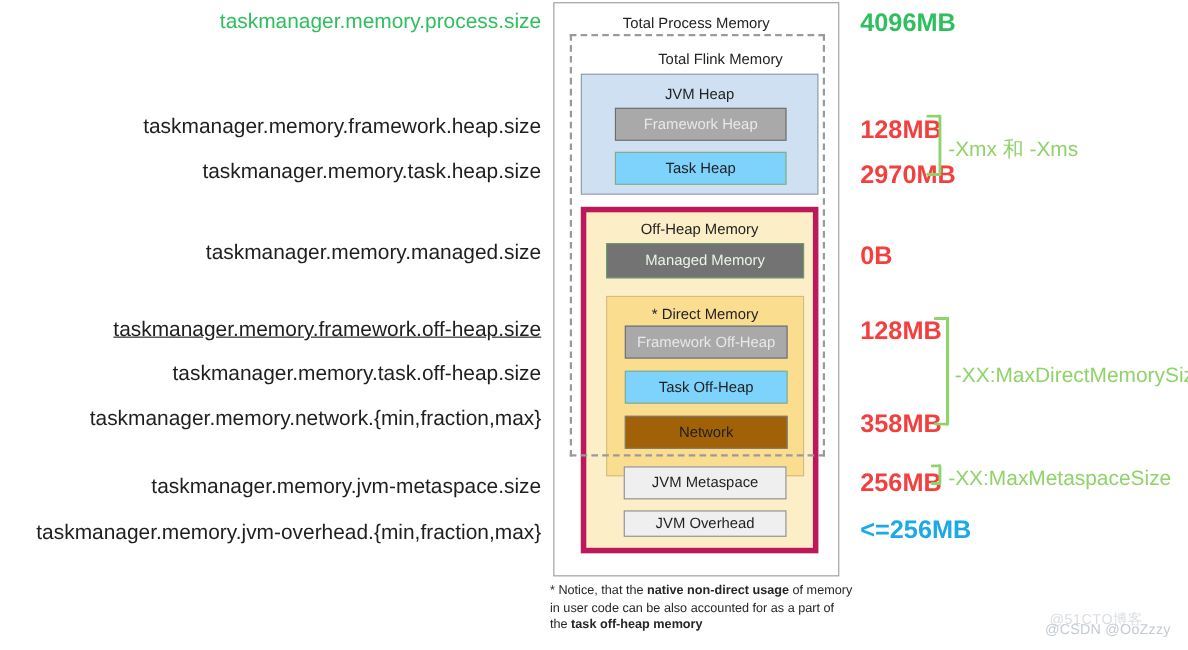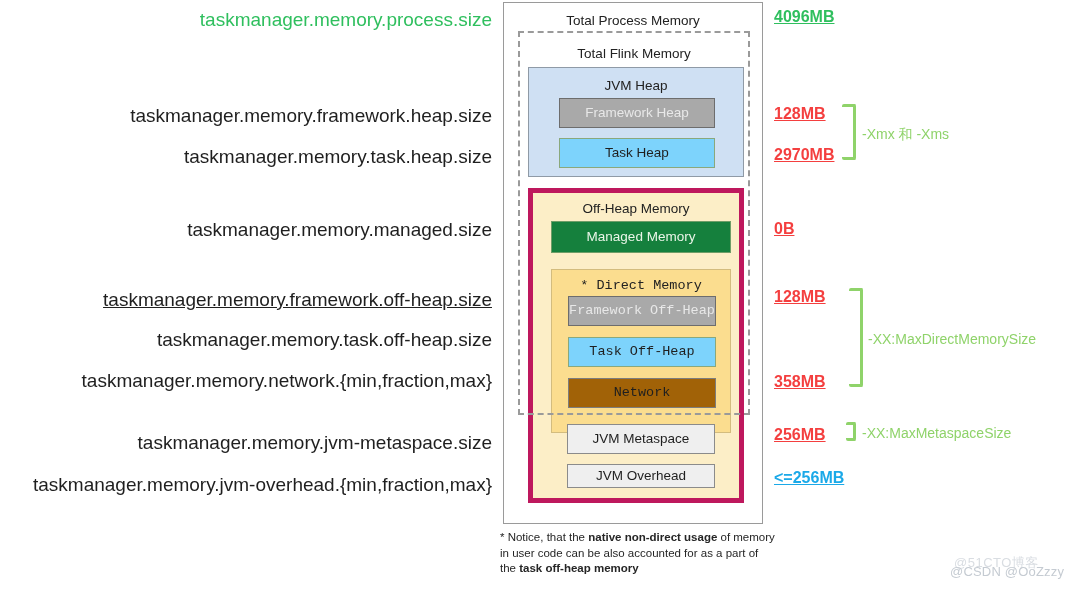--- a/index.html
+++ b/index.html
@@ -40,35 +40,34 @@
   
   #right-values {
     position: absolute;
     left: 770px;
     top: 0;
     width: 310px;
     height: 591px;
   }
   .right-value {
     position: absolute;
-    left: 4px;
+    left: 12px;
     white-space: nowrap;
-    font-size: 16px;
+    font-size: 23px;
     line-height: 1;
     font-weight: 600;
-    text-decoration: underline;
   }
   .right-value.red   { color: #f43f3f; }
   .right-value.green { color: #2fbf5e; }
   .right-value.blue  { color: #1ba9e8; }
 
   .jvm-flag {
     position: absolute;
     white-space: nowrap;
-    font-size: 14px;
+    font-size: 19px;
     line-height: 1;
     color: #8fd36a;
   }
 
   
   .bracket {
     position: absolute;
     border: 3px solid #8fd36a;
     border-left: none;
     border-radius: 2px;
@@ -107,20 +106,21 @@
     width: 232px;
     height: 384px;
     border: 2px dashed #9a9a9a;
     box-sizing: border-box;
   }
   #tfm-title {
     position: absolute;
     left: 0;
     top: 14px;
     width: 100%;
+    padding-left: 21px;
   }
 
   
   #jvm-heap {
     position: absolute;
     left: 24px;
     top: 64px;
     width: 216px;
     height: 110px;
     background: #cfe0f3;
@@ -155,21 +155,20 @@
   
   #direct-memory {
     position: absolute;
     left: 18px;
     top: 76px;
     width: 180px;
     height: 164px;
     background: #fbdd8f;
     border: 1px solid #d3bc7e;
     box-sizing: border-box;
-    font-family: Liberation Mono, monospace;
   }
   #direct-memory-title {
     position: absolute;
     left: 0;
     top: 9px;
     width: 100%;
   }
 
   
   .chip {
@@ -187,21 +186,21 @@
   .chip.grey {
     background: #a9a9a9;
     border-color: #6d6d6d;
     color: #e8e8e8;
   }
   .chip.green {
     background: #7dd3fc;
     border-color: #8aa87c;
   }
   .chip.green-solid {
-    background: #15803d;
+    background: #737373;
     border-color: #6d9d67;
     color: #eaf5e8;
   }
   .chip.peach {
     background: #a16207;
     border-color: #7d7d7d;
   }
   .chip.plain {
     background: #efefef;
     border-color: #8b8b8b;

